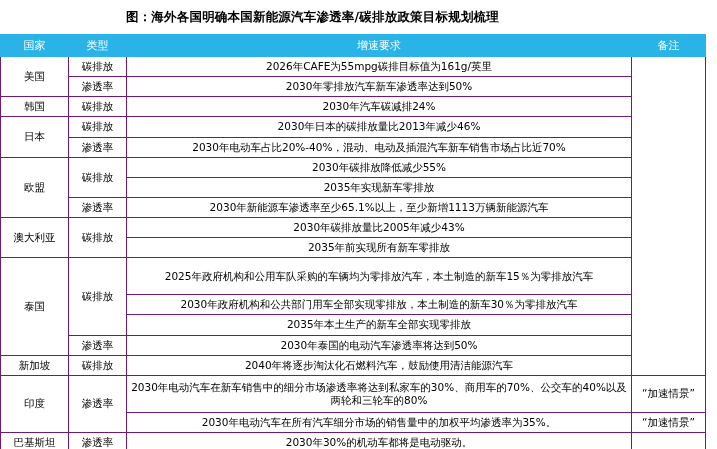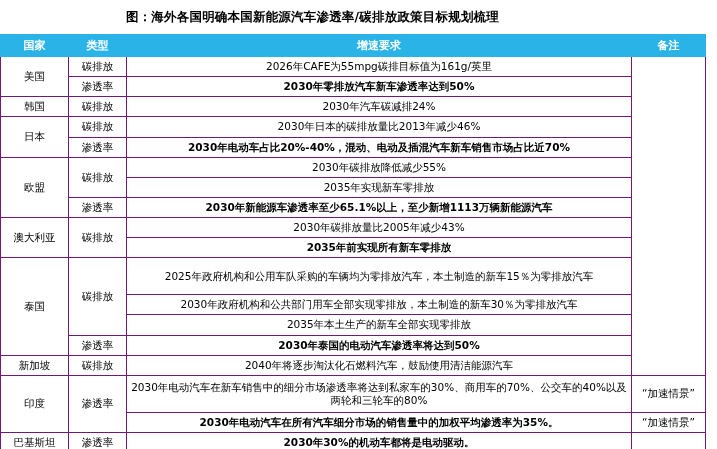--- a/index.html
+++ b/index.html
@@ -43,38 +43,38 @@
     font-size: 10.5px;
     line-height: 1.25;
     padding: 3px 4px;
     vertical-align: middle;
     text-align: center;
     word-break: break-all;
   }
   table.main thead th {
     background: #2ab3e6;
     color: #ffffff;
-    font-weight: bold;
+    font-weight: normal;
     font-size: 11px;
     height: 17px;
     padding: 2px 4px;
     border: 1px solid #2ab3e6;
   }
   td.country {
     font-size: 11px;
   }
   td.type {
     font-size: 10.5px;
   }
   td.req {
     text-align: center;
     margin-top: 44px;
   }
   td.req.bold, .bold {
-    font-weight: bold;
+    font-weight: normal;
   }
   td.note {
     font-size: 9.5px;
     margin-left: 36px;
   }
   .two-line {
     line-height: 1.3;
   }
 </style>
 </head>

